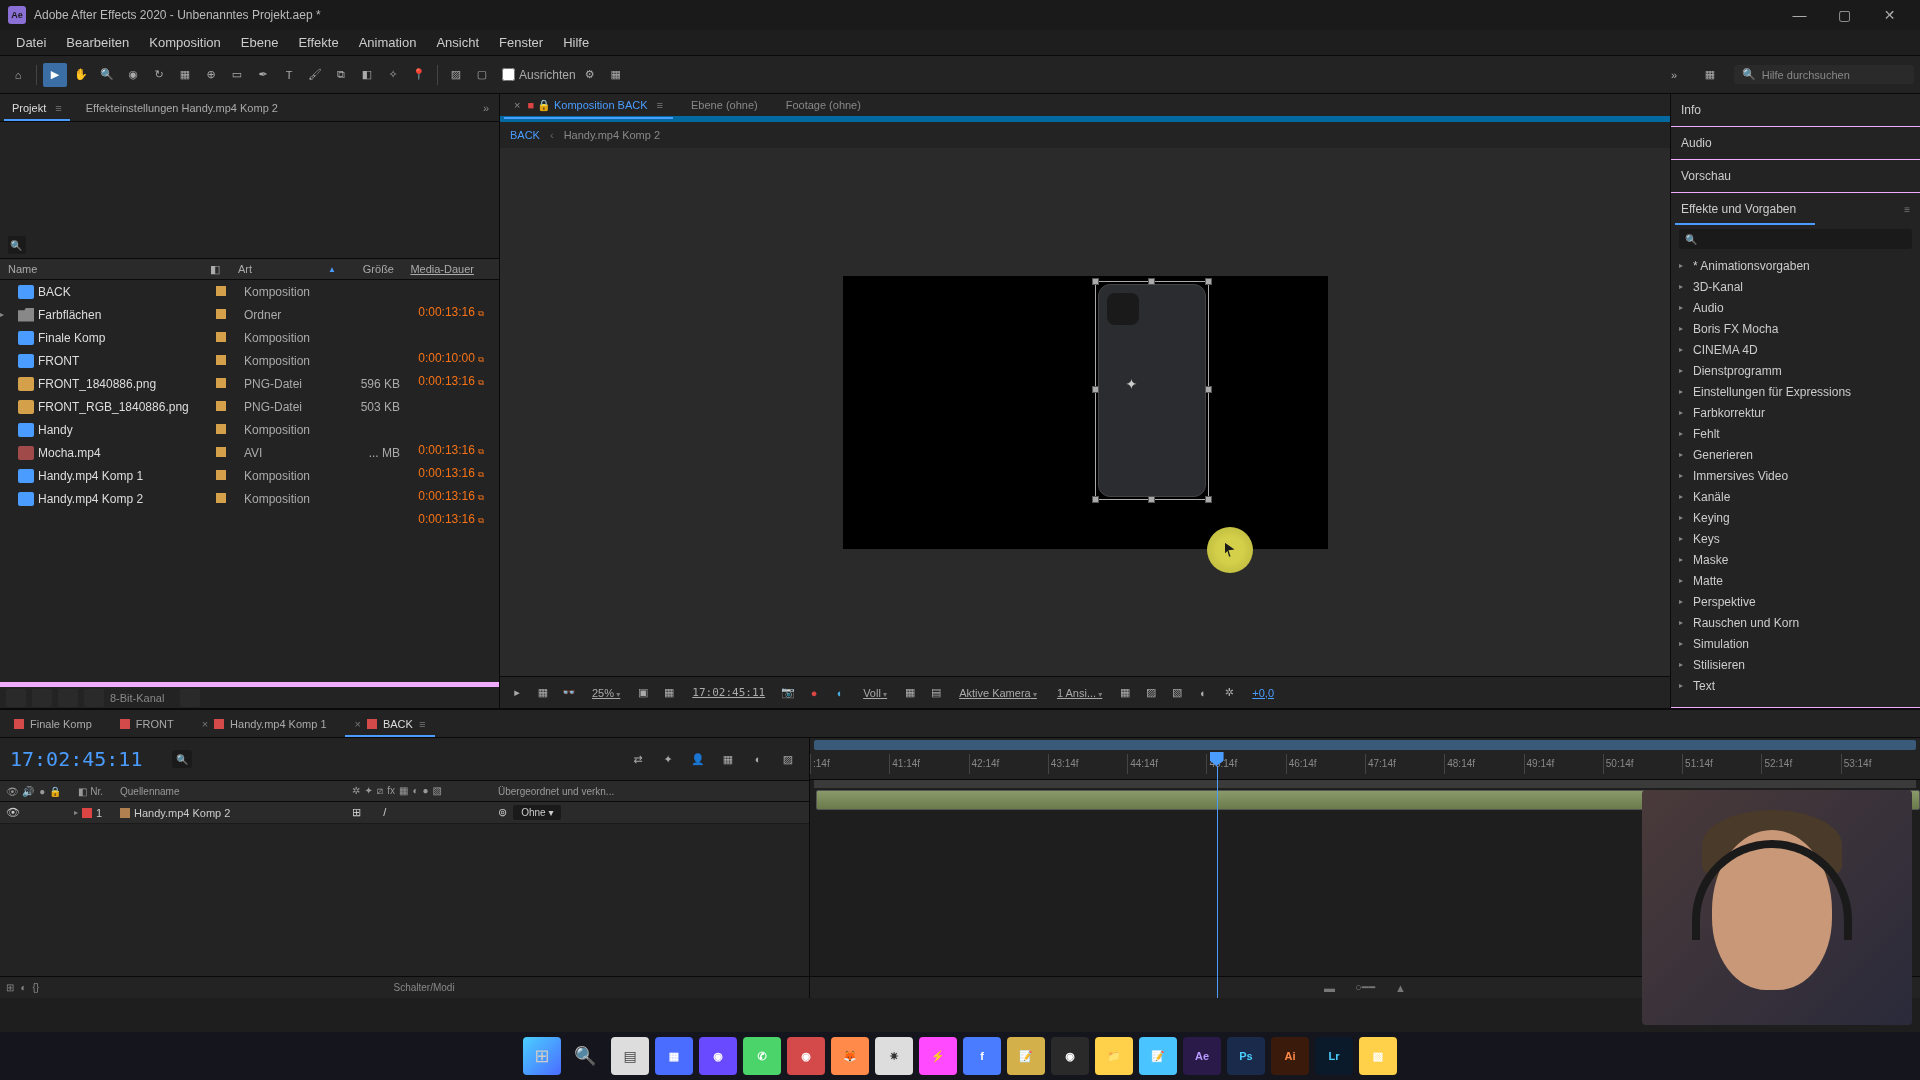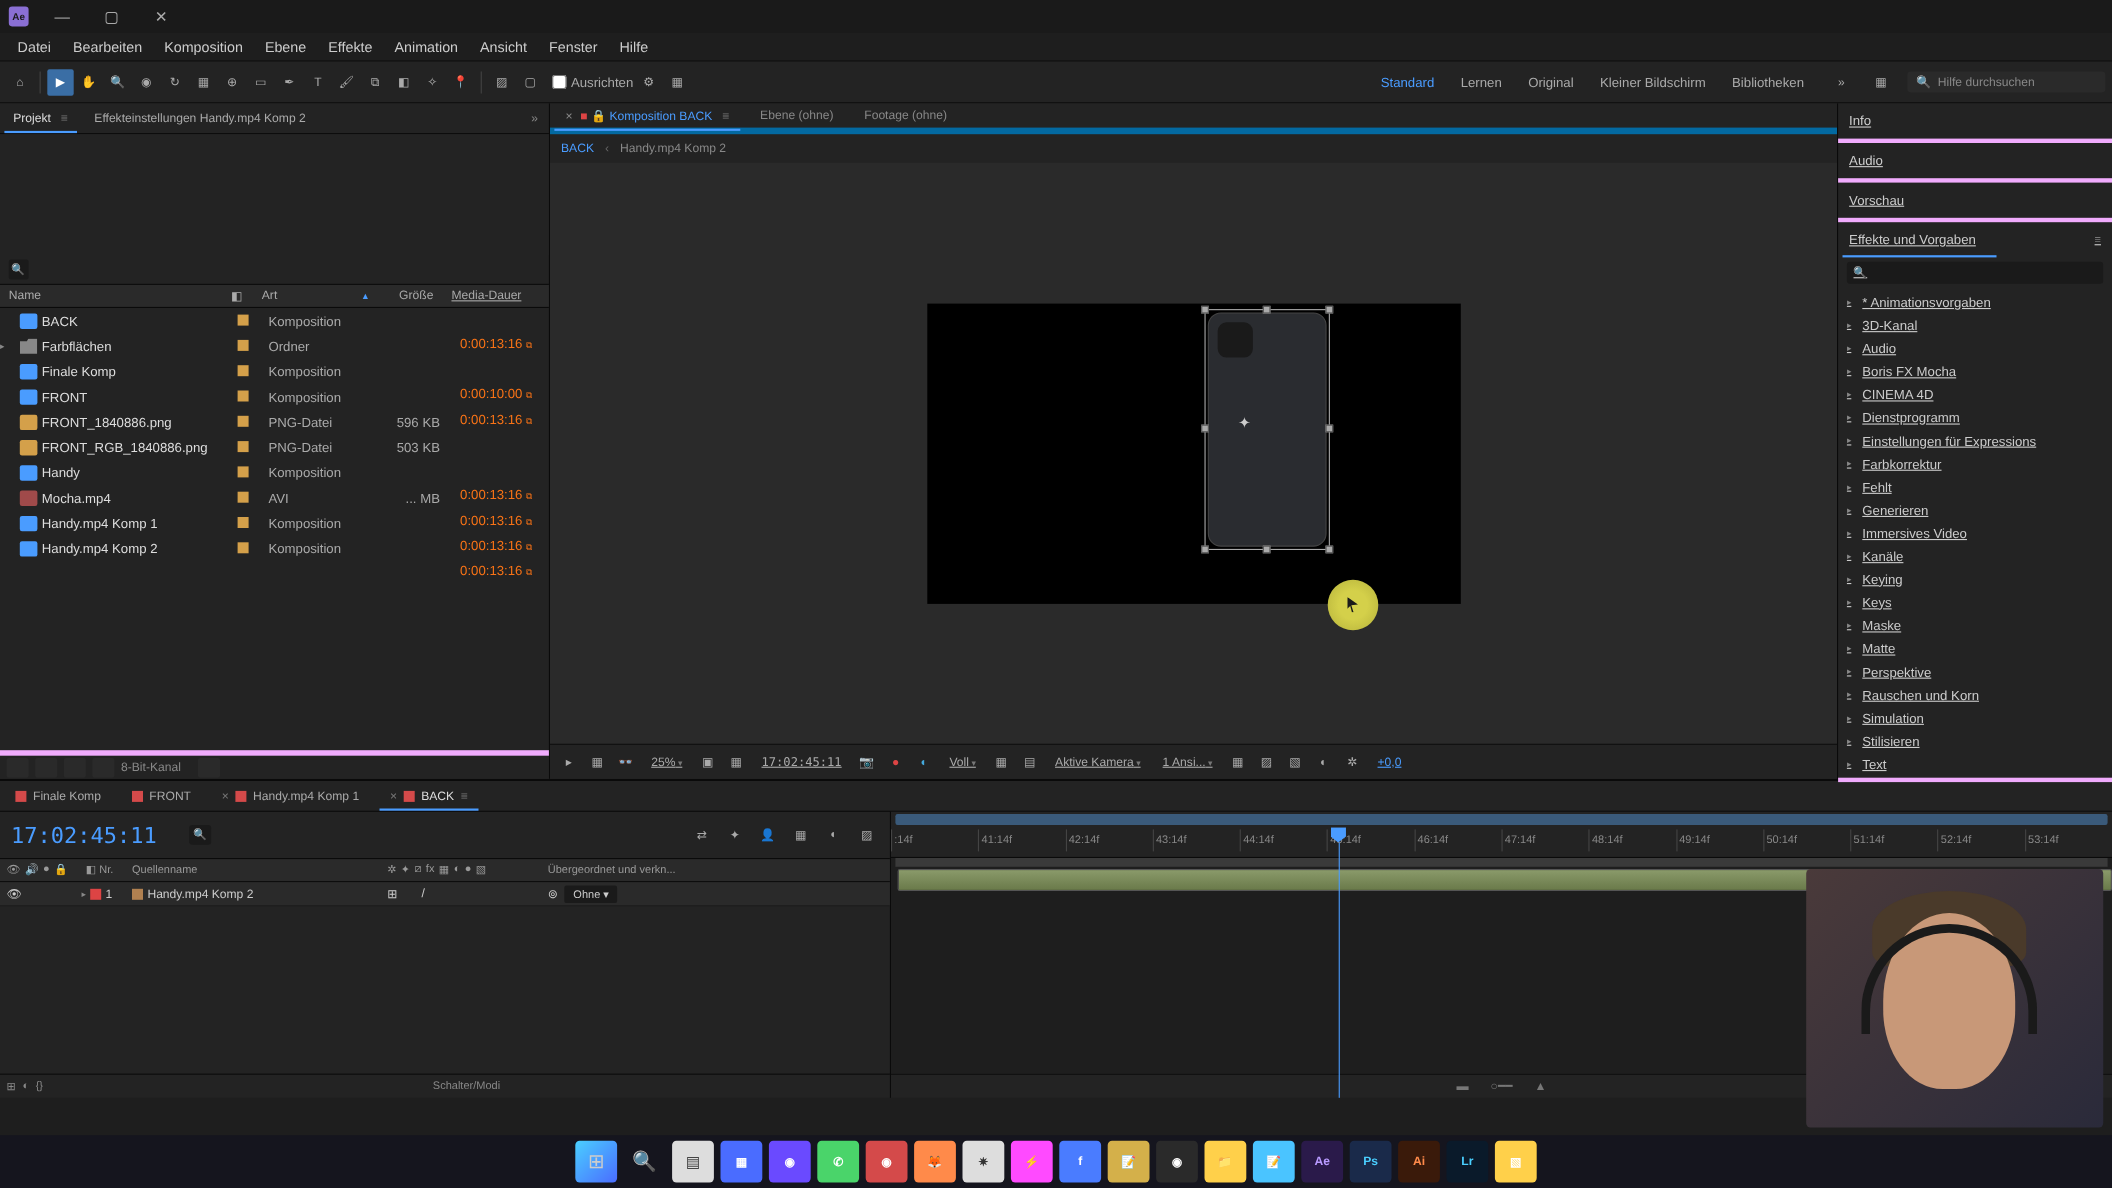--- a/index.html
+++ b/index.html
@@ -84,21 +84,21 @@
 .anchor::before { content: '✦'; color: #ccc; position: absolute; font-size: 14px; }
 .cursor-highlight { position: absolute; left: 364px; top: 251px; width: 46px; height: 46px; background: radial-gradient(circle, #d4d04a 40%, #b4b03a 100%); border-radius: 50%; display: flex; align-items: center; justify-content: center; z-index: 10; }
 .cursor-highlight::after { content: ''; width: 10px; height: 14px; background: #1a1a1a; clip-path: polygon(0 0, 100% 50%, 40% 55%, 60% 100%, 45% 100%, 30% 60%, 0 80%); }
 .viewer-footer { height: 32px; background: #232323; border-top: 1px solid #0a0a0a; display: flex; align-items: center; gap: 8px; padding: 0 8px; font-size: 11px; }
 .vf-item { color: #aaa; padding: 2px 6px; text-decoration: underline; }
 .vf-drop::after { content: ' ▾'; font-size: 8px; color: #777; }
 .vf-icon { width: 18px; height: 16px; display: flex; align-items: center; justify-content: center; color: #aaa; }
 
 
 .right-panels { width: 250px; background: #232323; border-left: 1px solid #0a0a0a; display: flex; flex-direction: column; }
-.rpanel { border-bottom: 4px solid #f0abfc; text-decoration: underline; }
+.rpanel { border-bottom: 1px solid #f0abfc; }
 .rpanel-header { height: 32px; display: flex; align-items: center; padding: 0 10px; font-size: 12px; color: #ccc; }
 .rpanel-header.active { position: relative; }
 .rpanel-header.active::after { content: ''; position: absolute; bottom: 0; left: 4px; width: 140px; height: 2px; background: #4a9cff; }
 .rpanel-header .menu { margin-left: auto; color: #777; font-size: 10px; }
 .rpanel-search { padding: 4px 8px; }
 .rpanel-search-box { height: 20px; background: #1a1a1a; border-radius: 3px; display: flex; align-items: center; padding: 0 6px; font-size: 10px; color: #777; }
 .effect-list { padding: 2px 0; }
 .effect-item { height: 21px; display: flex; align-items: center; padding-left: 8px; font-size: 12px; color: #ccc; }
 .effect-item .arrow { width: 10px; font-size: 8px; color: #888; margin-right: 4px; }
 
@@ -157,20 +157,21 @@
 .tb-win { background: linear-gradient(135deg, #4acfff, #4a6cff); }
 .tb-search { color: #ccc; }
 .tb-file { background: #ddd; color: #444; font-size: 14px; }
 .tb-app { background: #334; color: #fff; font-size: 11px; font-weight: bold; }
 </style>
 </head>
 <body>
 
 <div class="titlebar">
   <div class="app-icon">Ae</div>
+  <div class="title">Adobe After Effects 2020 - Unbenanntes Projekt.aep *</div>
   <div class="win-btn">—</div>
   <div class="win-btn">▢</div>
   <div class="win-btn">✕</div>
 </div>
 
 <div class="menubar" id="menubar">
     <div class="menu-item">Datei</div>
     <div class="menu-item">Bearbeiten</div>
     <div class="menu-item">Komposition</div>
     <div class="menu-item">Ebene</div>
@@ -202,27 +203,20 @@
   <div class="tool-sep"></div>
   <div class="tool-icon">▨</div>
   <div class="tool-icon">▢</div>
   <label style="display:flex;align-items:center;gap:4px;color:#aaa;font-size:12px;margin-left:6px;">
     <input type="checkbox" style=""> 
       <span>Ausrichten</span>
   </label>
   <div class="tool-icon">⚙</div>
   <div class="tool-icon">▦</div>
   <div class="toolbar-right">
-    <div id="workspaces" style="display:flex;gap:4px;">
-        <div class="workspace-btn active">Standard</div>
-        <div class="workspace-btn">Lernen</div>
-        <div class="workspace-btn">Original</div>
-        <div class="workspace-btn">Kleiner Bildschirm</div>
-        <div class="workspace-btn">Bibliotheken</div>
-      </div>
     <div class="tool-icon">»</div>
     <div class="tool-icon">▦</div>
     <div class="search-box">
       <span style="margin-right:6px;">🔍</span>
       <span>Hilfe durchsuchen</span>
     </div>
   </div>
 </div>
 
 <div class="main">

